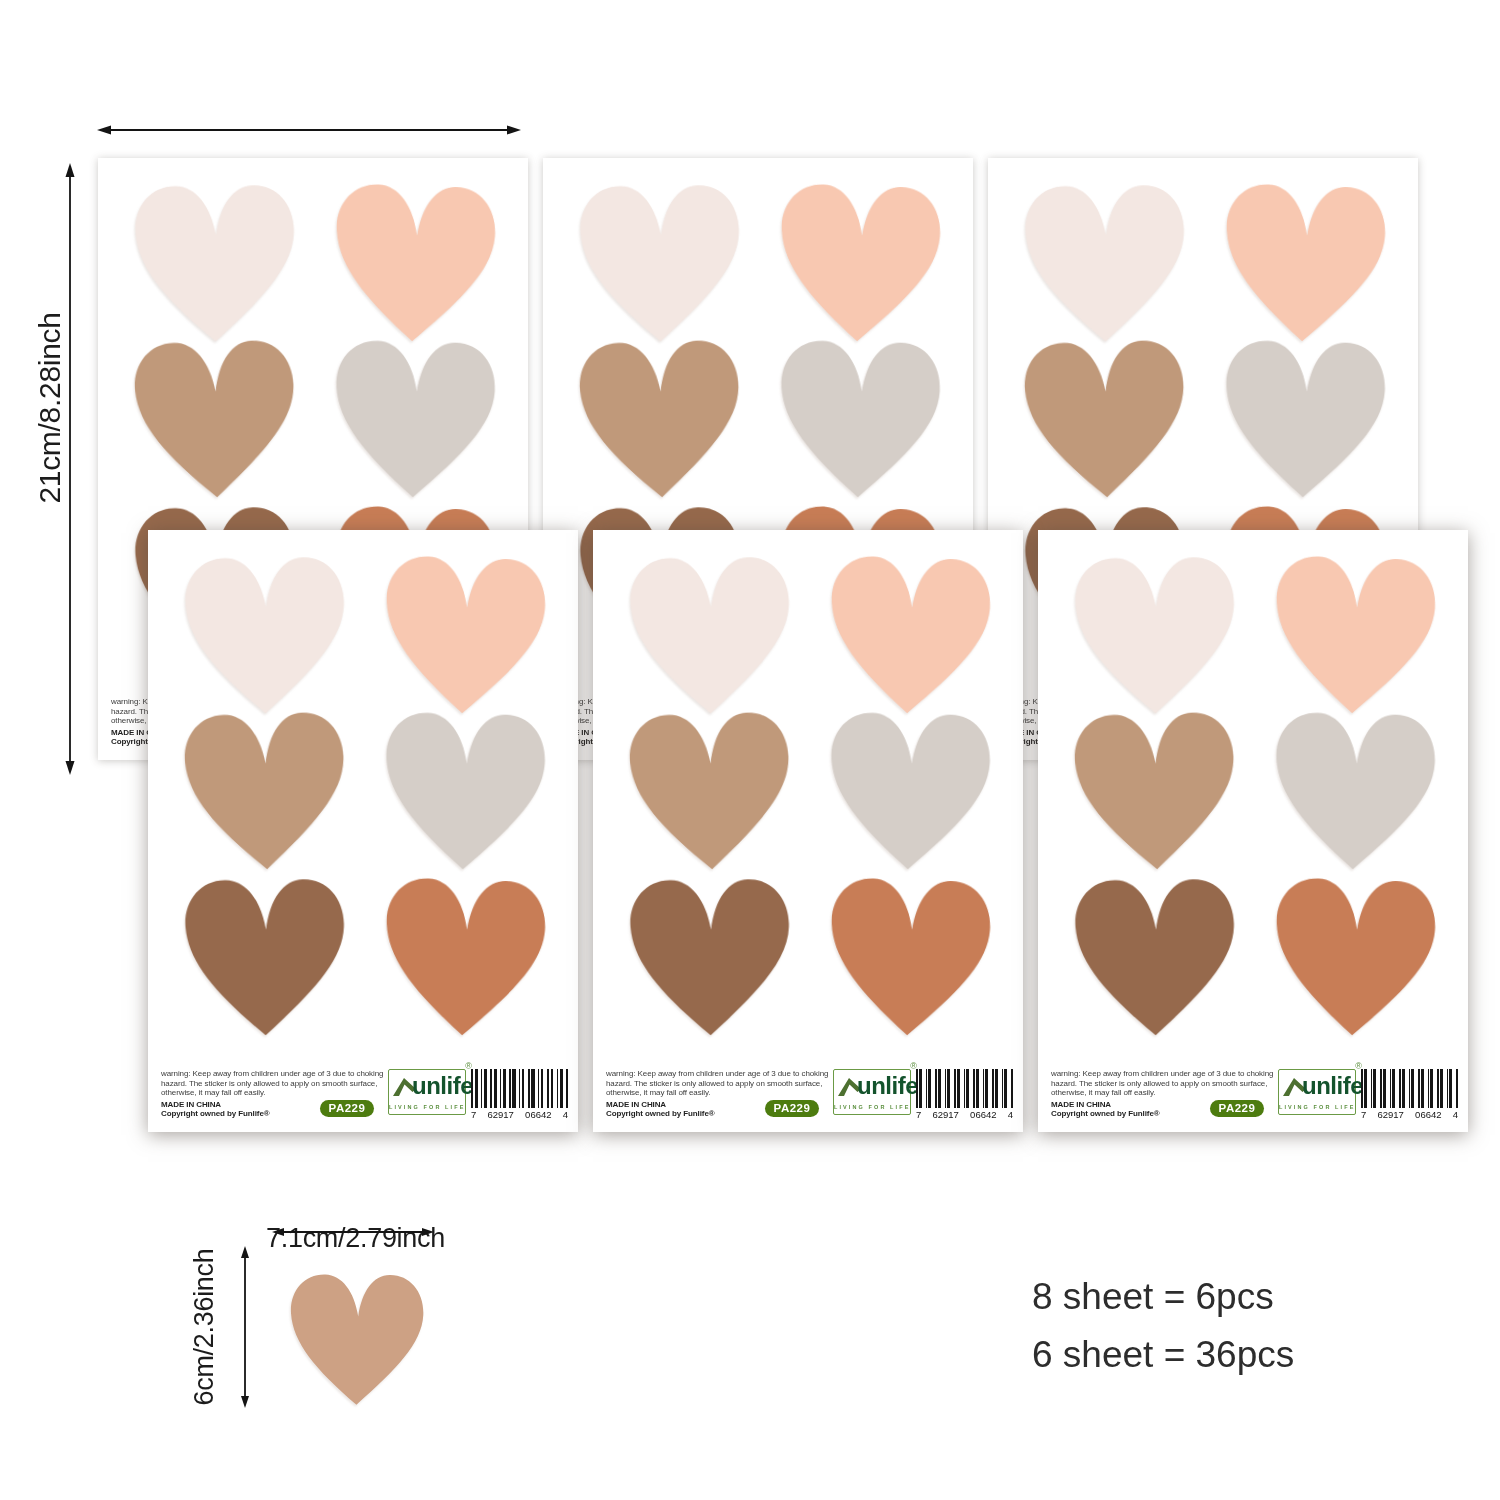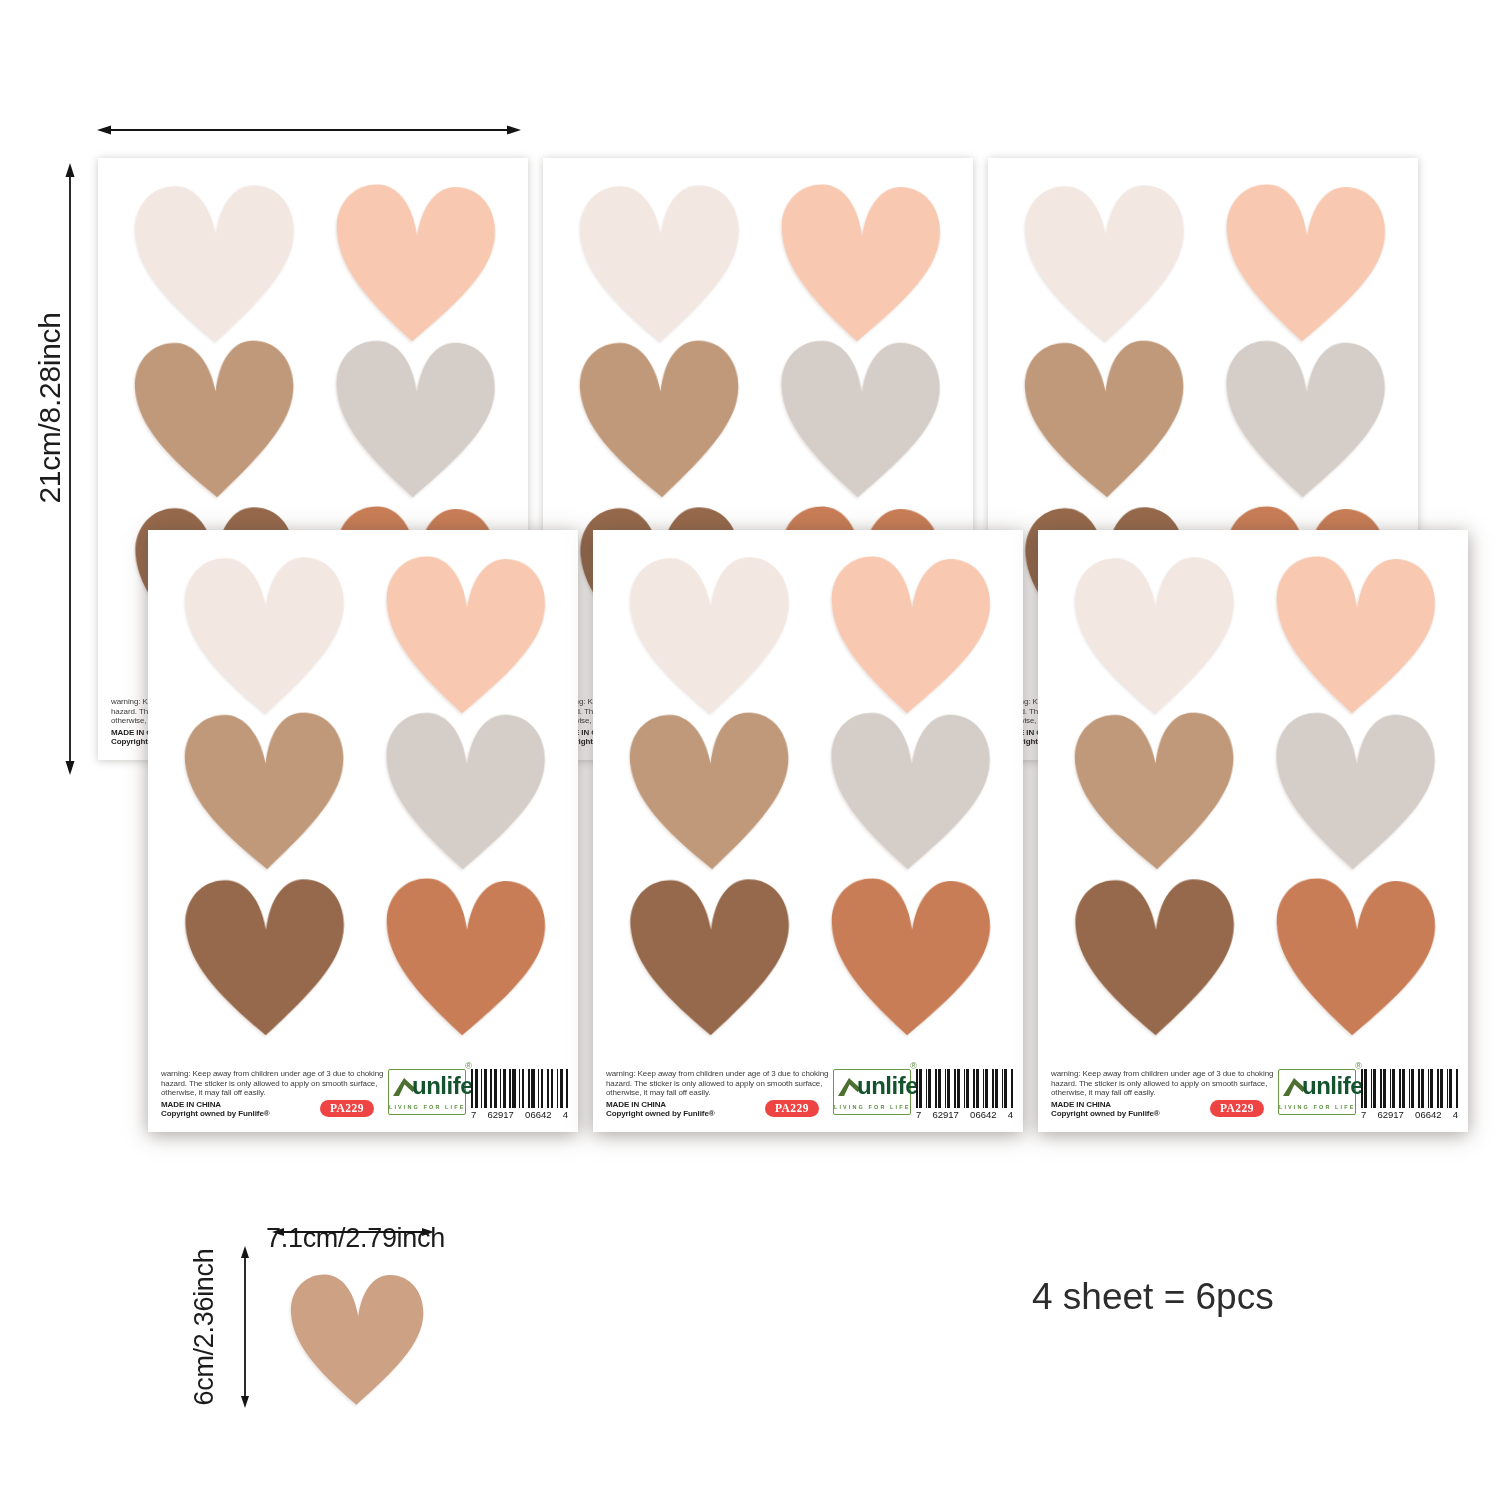--- a/index.html
+++ b/index.html
@@ -18,22 +18,22 @@
   .p4{left:226px;top:168px;transform:rotate(1deg);}
   .p5{left:26px;top:334px;transform:rotate(-1deg);}
   .p6{left:226px;top:334px;transform:rotate(1.5deg);}
 
   
   .warn{position:absolute;left:13px;top:539px;font-size:8px;line-height:9.6px;
         color:#3c3c3c;white-space:nowrap;letter-spacing:-0.1px;}
   .warn .b{font-weight:700;color:#1f1f1f;}
   .warn .gap{margin-top:2px;}
   .sku{position:absolute;left:172px;top:570px;width:54px;height:17px;border-radius:9px;
-       background:#ef4444;color:#fff;font-size:11.5px;font-weight:700;text-align:center;
-       line-height:17px;letter-spacing:.5px;font-family:Liberation Serif, serif;}
+       background:#4d7c0f;color:#fff;font-size:11.5px;font-weight:700;text-align:center;
+       line-height:17px;letter-spacing:.5px;}
   .logo{position:absolute;left:240px;top:539px;width:78px;height:46px;box-sizing:border-box;
         border:1.5px solid #6b9a45;border-radius:2px;background:#fff;}
   .logo .roof{position:absolute;left:4px;top:6px;}
   .logo .brand{position:absolute;left:23px;top:2px;font-size:24px;font-weight:700;
                color:#14532d;letter-spacing:-0.5px;}
   .logo .reg{position:absolute;right:-7px;top:-8px;font-size:9px;color:#5b8f3e;
              background:#fff;border-radius:50%;line-height:9px;}
   .logo .tagline{position:absolute;bottom:4px;left:0;right:0;text-align:center;font-size:5.5px;
                  letter-spacing:2.1px;color:#5b8f3e;white-space:nowrap;font-weight:700;}
   .barcode{position:absolute;left:323px;top:539px;width:97px;}
@@ -393,16 +393,17 @@
   <svg class="arrow heart-h-arrow" width="14" height="162" viewBox="0 0 14 162">
     <line x1="7" y1="10" x2="7" y2="152"></line>
     <polygon points="7,0 3,12 11,12"></polygon>
     <polygon points="7,162 3,150 11,150"></polygon>
   </svg>
   <svg class="sample-heart" viewBox="0 0 100 96">
     <path d="M50.8 35.2 C48.2 18.5 40 8 29.2 7.6 C15.4 7.1 5.6 18.6 6.6 33.2 C7.9 52.3 22.4 69.8 49.6 93.2 C76.2 69.6 92.6 52.9 93.6 34.4 C94.4 19.3 84.8 7.6 71.4 7.9 C60.8 8.1 53.2 18.3 50.8 35.2 Z" fill="#cda184"></path>
   </svg>
 
   <div class="pcs-note">
-    <div>4 sheet = 6pcs</div>
+    <div>8 sheet = 6pcs</div>
+    <div>6 sheet = 36pcs</div>
   </div>
 
 </div>
 
 </body></html>

